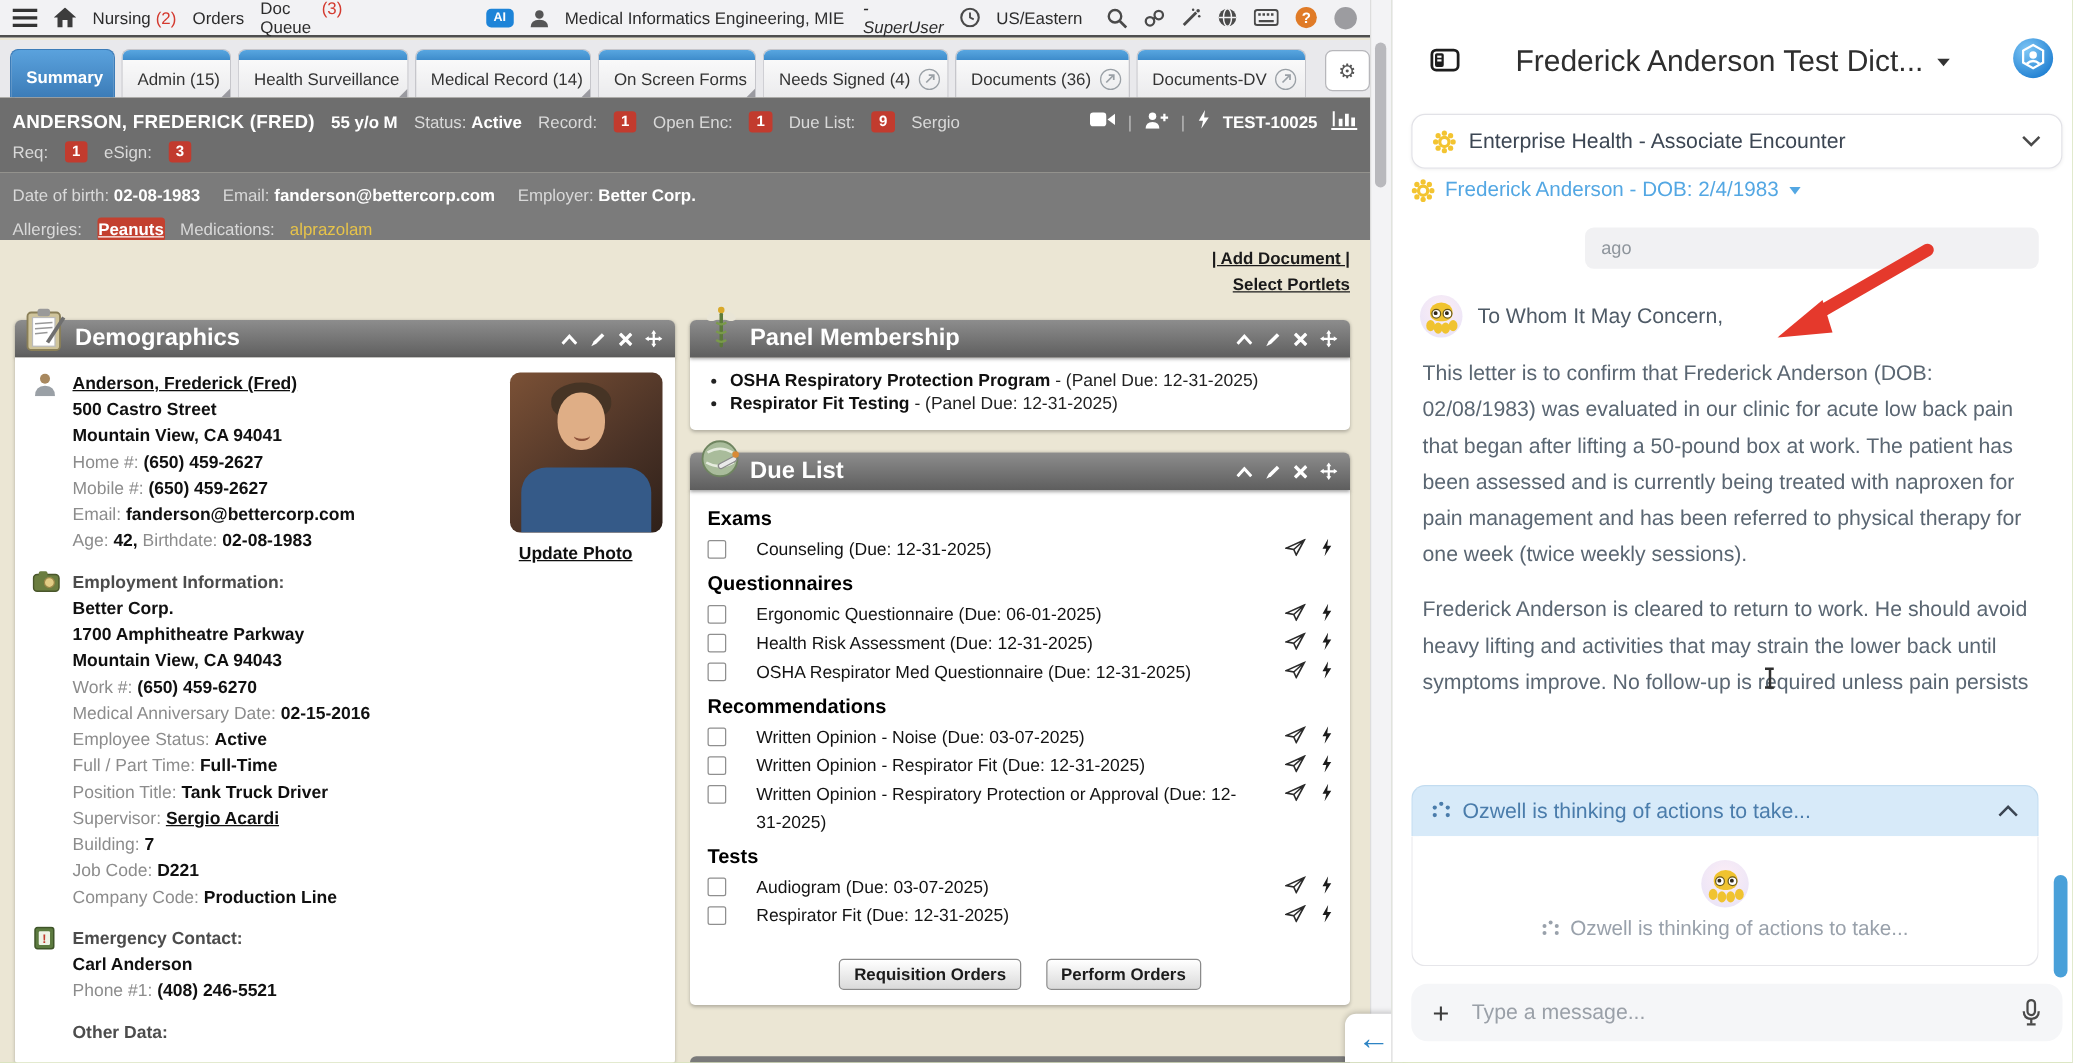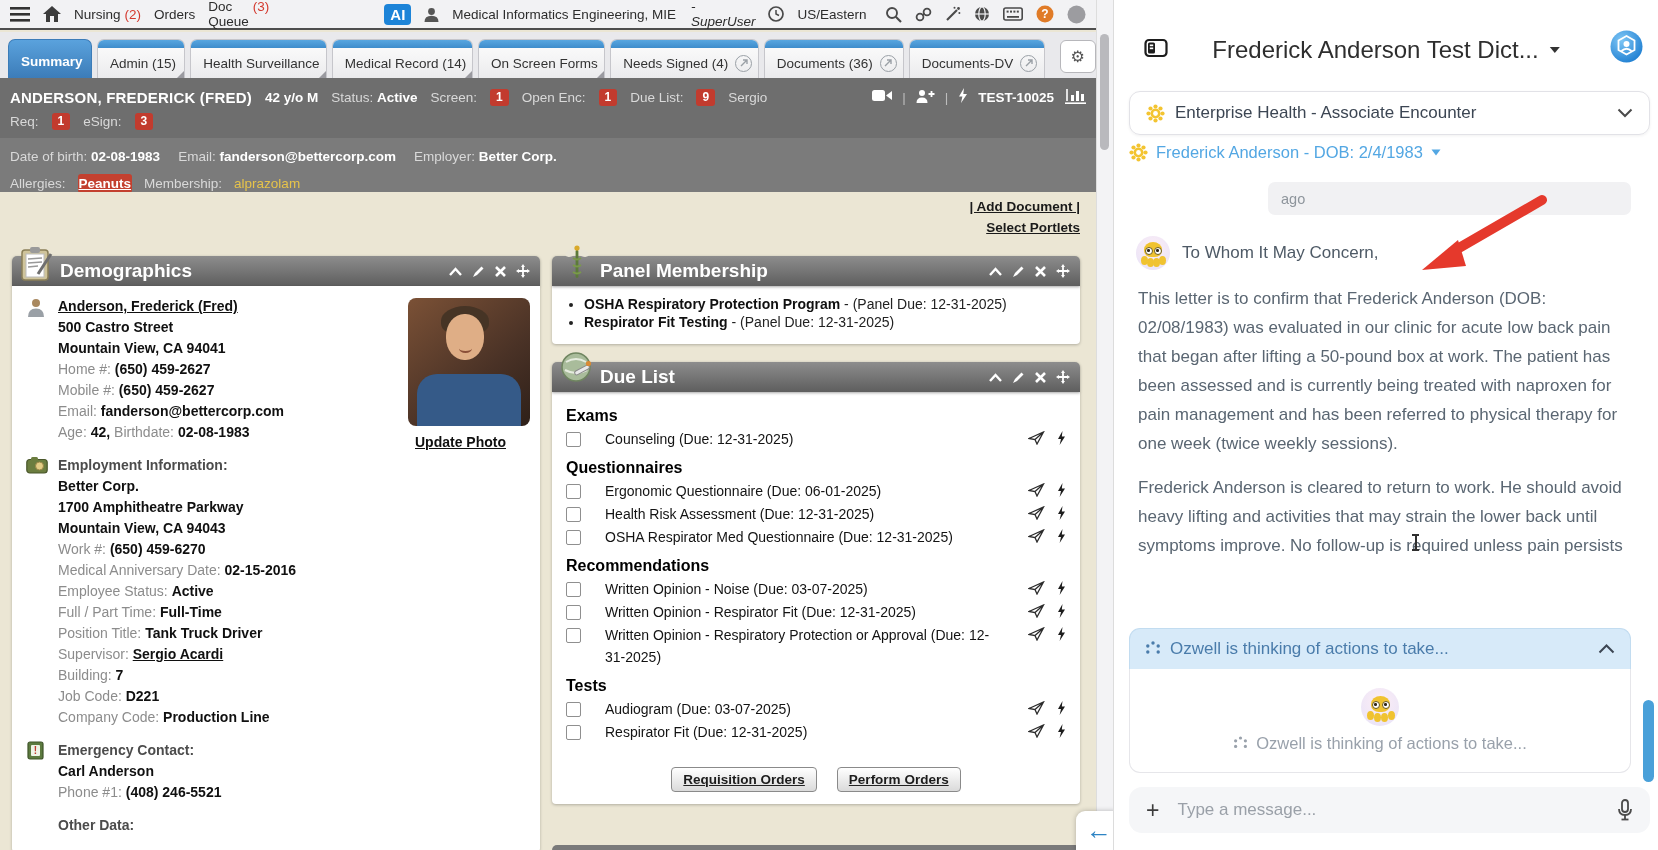--- a/index.html
+++ b/index.html
@@ -5,21 +5,21 @@
   html,body{margin:0;padding:0;background:#dcdcdc;}
   #root{position:relative;width:1658px;height:850px;background:#bef264;overflow:hidden;
         font-family:"Liberation Sans",sans-serif;color:#222;}
   
   .left-pane{position:absolute;left:0;top:0;width:1096px;height:850px;background:#ebe6d4;}
   .topbar{position:absolute;left:0;top:0;width:100%;height:30px;background:#f2f2f4;
           border-bottom:2px solid #4e4e4e;display:flex;align-items:center;gap:13px;
           padding:0 10px;box-sizing:border-box;font-size:13.5px;color:#2c2c2c;}
   .menu-item{display:flex;gap:4px;cursor:pointer;}
   .count{color:#d43a2f;}
-  .ai-badge{background:#1d84d8;color:#fff;font-weight:bold;font-size:15px;
+  .ai-badge{background:#1d84d8;color:#fff;font-weight:bold;font-size:10px;
             padding:2px 6px;border-radius:4px;margin-left:102px;}
   .org{white-space:nowrap;}
   .role{font-style:italic;margin-left:2px;}
   .tb-ic{display:flex;align-items:center;}
   
   .tabbar{position:absolute;top:32px;left:0;width:100%;height:46px;background:#e9e9ec;
           display:flex;align-items:flex-end;padding-left:8px;box-sizing:border-box;gap:5px;}
   .tab{position:relative;border:1px solid #c6c6cb;border-bottom:none;border-radius:7px 7px 0 0;
        background:linear-gradient(#fdfdfd,#ebebed);height:38px;display:flex;flex-direction:column;
        overflow:hidden;cursor:pointer;}
@@ -77,21 +77,21 @@
   .pm-bd{padding:6px 10px 10px 10px;font-size:14px;}
   .pm-bd ul{margin:4px 0 4px 22px;padding:0;}
   .pm-bd li{margin:2px 0;}
   .dl-bd{padding:6px 14px 12px 14px;font-size:14px;box-sizing:border-box;}
   .dl-sec-h{font-size:16px;font-weight:bold;color:#000;margin:9px 0 3px;}
   .dl-item{display:flex;align-items:flex-start;gap:24px;line-height:22px;margin:1px 0;}
   .cb{width:13px;height:13px;border:1.5px solid #8f8f8f;border-radius:2px;background:#fff;margin-top:4px;flex:none;cursor:pointer;}
   .dl-lbl{flex:1;color:#131313;}
   .dl-acts{display:flex;gap:12px;margin-top:3px;flex:none;}
   .dl-acts svg{cursor:pointer;}
-  .dl-btns{display:flex;justify-content:center;gap:20px;margin-top:24px;text-decoration:underline;}
+  .dl-btns{display:flex;justify-content:center;gap:20px;margin-top:24px;}
   .btn{background:linear-gradient(#fff,#dadada);border:1px solid #8a8a8a;border-radius:4px;
        padding:4px 11px;font-size:13.5px;font-weight:bold;color:#1c1c1c;font-family:"Liberation Sans",sans-serif;cursor:pointer;}
   .sliver{position:absolute;left:552px;top:653px;width:528px;height:6px;background:#7a7a7a;border-radius:5px 5px 0 0;}
   
   .vscroll{position:absolute;left:1096px;top:0;width:16px;height:850px;background:#f3f3f5;border-left:1px solid #ddd;}
   .vthumb{position:absolute;left:3px;top:34px;width:9px;height:116px;background:#b9b9bd;border-radius:5px;cursor:pointer;}
   .back-tab{position:absolute;left:1076px;top:811px;width:46px;height:39px;background:#fff;border-radius:9px 9px 0 0;
             box-shadow:0 0 5px rgba(0,0,0,.25);display:flex;align-items:center;justify-content:center;
             color:#2e84c4;font-size:26px;font-weight:bold;cursor:pointer;}
   
@@ -289,24 +289,24 @@
               </svg>
             </span>
         </div>
       </div>
       <div class="gear-btn">⚙</div>
     </div>
 
     <div class="phead">
       <div class="phrow">
         <span class="pname">ANDERSON, FREDERICK (FRED)</span>
-        <span class="bold">42 y/o M</span>
+        <span class="bold">55 y/o M</span>
         <span><span class="dim">Status:</span>
           <span class="bold">Active</span></span>
-        <span class="dim">Screen:</span>
+        <span class="dim">Record:</span>
         <span class="badge">1</span>
         <span class="dim">Open Enc:</span>
         <span class="badge">1</span>
         <span class="dim">Due List:</span>
         <span class="badge">9</span>
         <span class="dim">Sergio</span>
         <span class="ph-icons">
           <span><svg width="20" height="13">
                 <rect x="0" y="1" width="13" height="11" rx="2.5" fill="#fff"></rect>
                 <path d="M14 6.5 L20 2 L20 11 Z" fill="#fff"></path>
@@ -344,21 +344,21 @@
         <span><span class="dim">Date of birth:</span>
           <span class="bold">02-08-1983</span></span>
         <span><span class="dim">Email:</span>
           <span class="bold">fanderson@bettercorp.com</span></span>
         <span><span class="dim">Employer:</span>
           <span class="bold">Better Corp.</span></span>
       </div>
       <div class="phrow" style="gap:12px;margin-top:3px;">
         <span class="dim">Allergies:</span>
         <span class="allergy-badge">Peanuts</span>
-        <span class="dim">Membership:</span>
+        <span class="dim">Medications:</span>
         <span class="med">alprazolam</span>
       </div>
     </div>
 
     <div class="workspace">
       <div class="top-links">
         <div><a>| Add Document |</a></div>
         <div><a>Select Portlets</a></div>
       </div>
 

